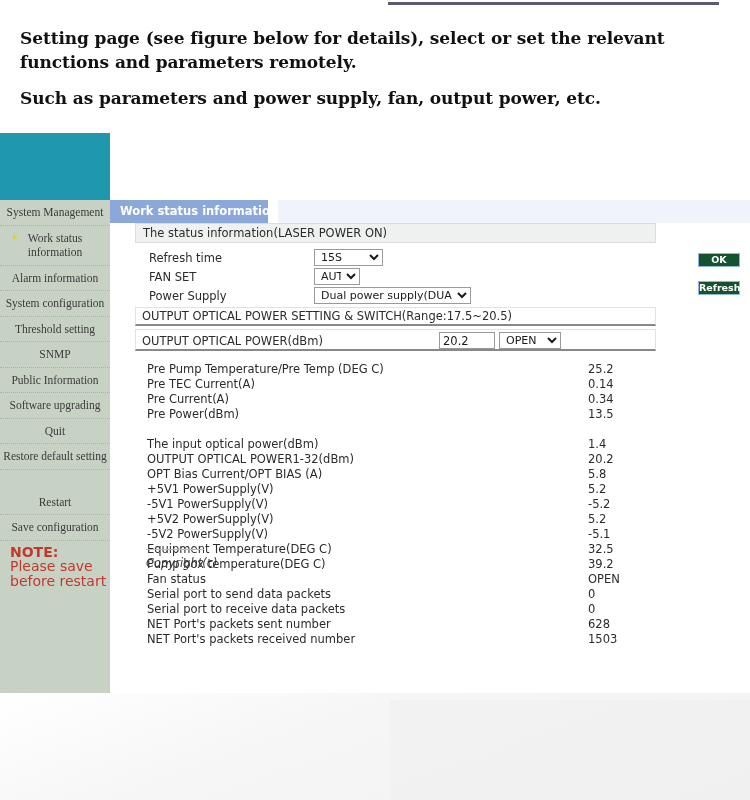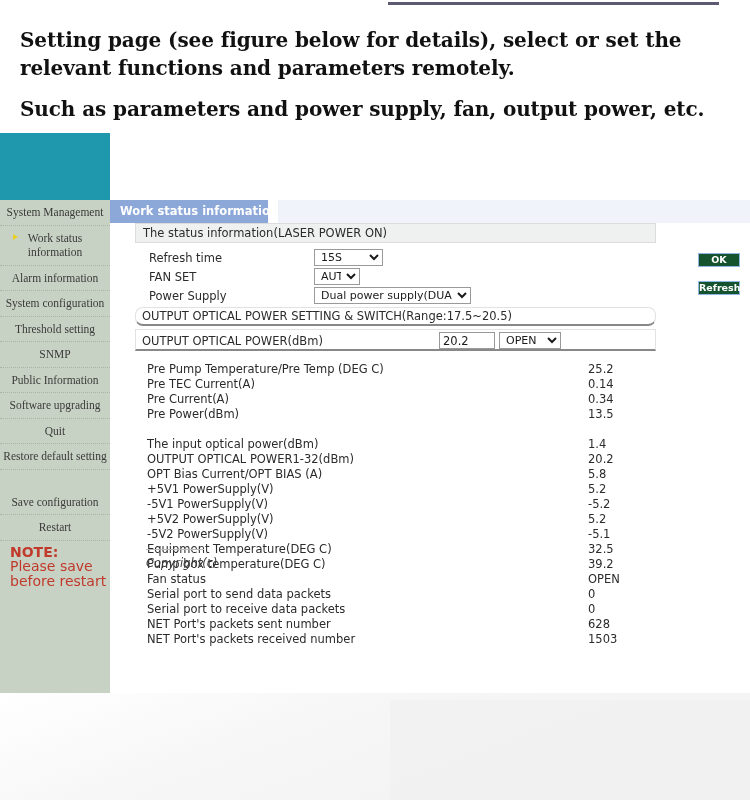--- a/index.html
+++ b/index.html
@@ -26,21 +26,21 @@
   }
 
   
   .intro {
     position: absolute;
     left: 20px;
     top: 26px;
     width: 715px;
     font-family: "DejaVu Serif", serif;
     font-weight: bold;
-    font-size: 20px;
+    font-size: 17px;
     line-height: 1.42;
     color: #111111;
     letter-spacing: -0.1px;
   }
   .intro p { margin: 0 0 12px 0; }
 
   
   .app {
     position: absolute;
     left: 0;
@@ -209,21 +209,20 @@
     border: 1px solid #e2e2e2;
     border-bottom: 2px solid #888888;
     font-size: 11.5px;
     color: #2b2b2b;
   }
   .band-setting {
     top: 84px;
     height: 19px;
     line-height: 16px;
     padding-left: 6px;
-    border-radius: 8px;
   }
   .band-power {
     top: 106px;
     height: 22px;
   }
   .band-power .bp-label {
     position: absolute;
     left: 6px; top: 4px;
   }
   .band-power .bp-input {
@@ -366,24 +365,24 @@
       <span>Software upgrading</span>
     </div>
     <div class="side-item">
       <span>Quit</span>
     </div>
     <div class="side-item">
       <span>Restore default setting</span>
     </div>
     <div class="side-item spacer"></div>
     <div class="side-item">
+      <span>Restart</span>
+    </div>
+    <div class="side-item">
       <span>Save configuration</span>
-    </div>
-    <div class="side-item">
-      <span>Restart</span>
     </div>
     <div class="side-note">
       <div class="note-head">NOTE:</div>
       <div>Please save before restart</div>
     </div>
   </div>
 
   <div class="content">
 
     <div class="status-bar">The status information(LASER POWER ON)</div>

